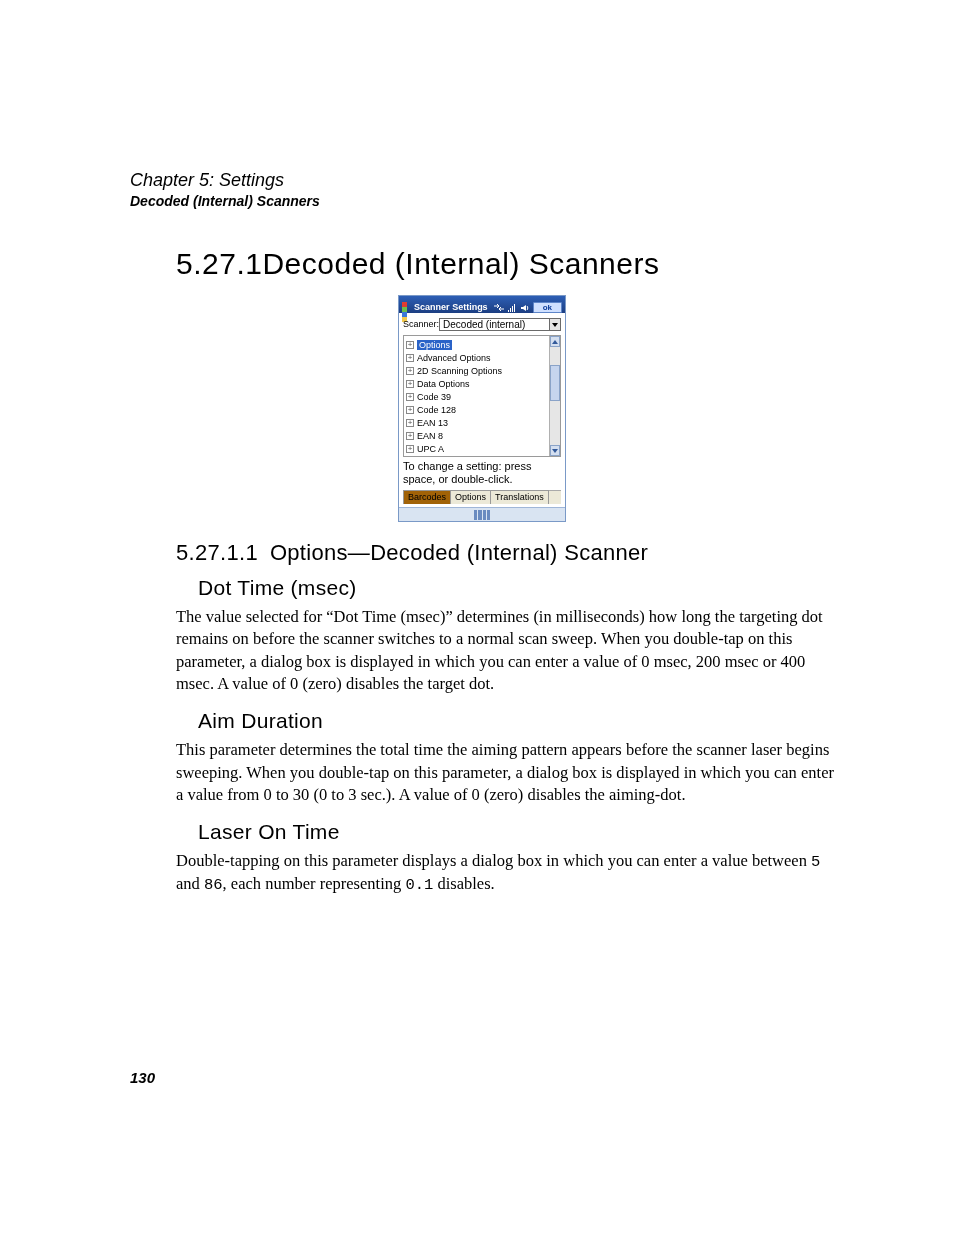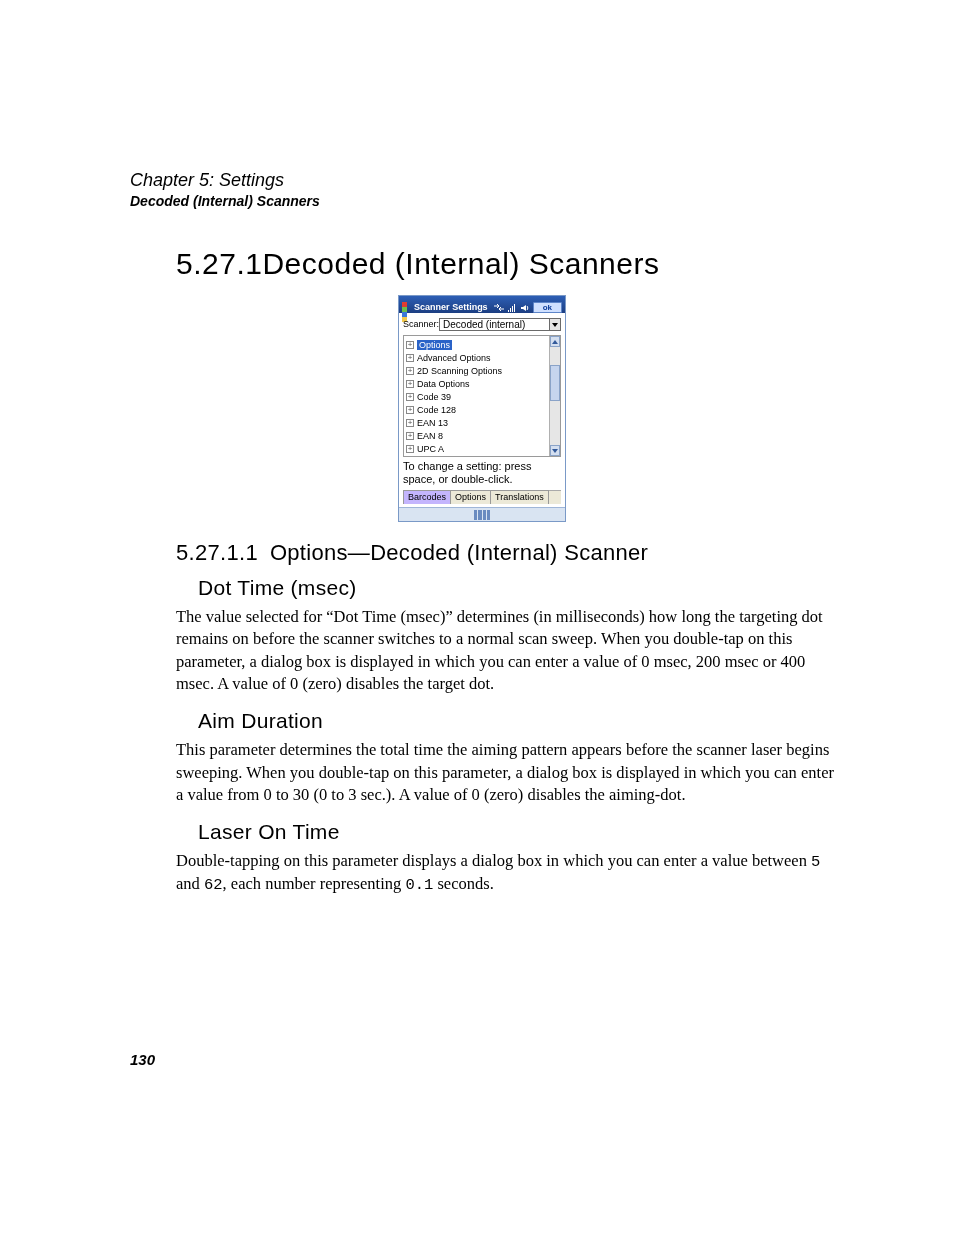--- a/index.html
+++ b/index.html
@@ -33,33 +33,33 @@
   .tree-item.selected { }
   .tree-item.selected .lbl { background:#2a63c8; color:#fff; padding:0 2px; }
   .wm-scroll { width:11px; background:#e6e6e6; border-left:1px solid #b0b0b0; display:flex; flex-direction:column; }
   .wm-scroll .btn { height:11px; background:#d4dff0; border:1px solid #8aa3c8; display:flex; align-items:center; justify-content:center; }
   .wm-scroll .btn.up::after { content:""; border-left:3px solid transparent; border-right:3px solid transparent; border-bottom:4px solid #335a9a; }
   .wm-scroll .btn.down::after { content:""; border-left:3px solid transparent; border-right:3px solid transparent; border-top:4px solid #335a9a; }
   .wm-scroll .track { flex:1; position:relative; }
   .wm-scroll .thumb { position:absolute; left:0; right:0; top:18px; height:36px; background:#c6d5ee; border:1px solid #8aa3c8; }
   .wm-hint { font-size:11px; padding:3px 0 4px 0; }
   .wm-tabs { display:flex; border-top:1px solid #aaa; background:#ece9d8; }
-  .wm-tab { font-size:9px; padding:1px 4px; border:1px solid #999; border-bottom:none; margin-top:-1px; margin-right:-1px; background:#c4b5fd; }
+  .wm-tab { font-size:9px; padding:1px 4px; border:1px solid #999; border-bottom:none; margin-top:-1px; margin-right:-1px; background:#a16207; }
   .wm-tab.inactive { background:#ece9d8; }
   .wm-kbd { height:14px; background:#d9e4f2; border-top:1px solid #9fb6d8; display:flex; align-items:center; justify-content:center; }
   .wm-kbd .kb { width:16px; height:10px; display:flex; gap:1px; }
   .wm-kbd .kb span { flex:1; background:#6a8bc0; }
 
   .h-sub { font-family: "Arial Narrow", Arial, sans-serif; font-stretch: condensed; font-weight:400; font-size:22px; margin: 6px 0 10px 46px; letter-spacing:0.3px; }
   .h-sub .num { display:inline-block; margin-right: 12px; }
   .h-para { font-family: "Arial Narrow", Arial, sans-serif; font-stretch: condensed; font-weight:400; font-size:21px; margin: 2px 0 6px 68px; letter-spacing:0.3px; }
   .body-p { font-family: "Times New Roman", Times, serif; font-size:16.5px; line-height:1.35; margin: 0 0 14px 46px; }
   .mono { font-family: "Courier New", monospace; font-size:15.5px; }
 
-  .footer { position:absolute; left:130px; right:107px; bottom:167px; display:flex; align-items:baseline; gap:14px; }
+  .footer { position:absolute; left:130px; right:107px; bottom:149px; display:flex; align-items:baseline; gap:14px; }
   .footer .pg { font-family: Arial, Helvetica, sans-serif; font-weight:bold; font-style: italic; font-size:15px; }
   .footer .ft { font-family: Arial, Helvetica, sans-serif; font-style: italic; font-size: 13.5px; }
 </style>
 </head>
 <body>
 
 <div class="page">
   <div class="chapter-line">Chapter 5:  Settings</div>
   <div class="section-line">Decoded (Internal) Scanners</div>
 
@@ -175,19 +175,19 @@
   </h3>
 
   <h4 class="h-para">Dot Time (msec)</h4>
   <p class="body-p">The value selected for “Dot Time (msec)” determines (in milliseconds) how long the targeting dot remains on before the scanner switches to a normal scan sweep. When you double-tap on this parameter, a dialog box is displayed in which you can enter a value of 0 msec, 200 msec or 400 msec. A value of 0 (zero) disables the target dot.</p>
 
   <h4 class="h-para">Aim Duration</h4>
   <p class="body-p">This parameter determines the total time the aiming pattern appears before the scanner laser begins sweeping. When you double-tap on this parameter, a dialog box is displayed in which you can enter a value from 0 to 30 (0 to 3 sec.). A value of 0 (zero) disables the aiming-dot.</p>
 
   <h4 class="h-para">Laser On Time</h4>
   <p class="body-p">
-    <span>Double-tapping on this parameter displays a dialog box in which you can enter a value between </span><span class="mono">5</span><span> and </span><span class="mono">62</span><span>, each number representing </span><span class="mono">0.1</span><span> seconds.</span>
+    <span>Double-tapping on this parameter displays a dialog box in which you can enter a value between </span><span class="mono">5</span><span> and </span><span class="mono">86</span><span>, each number representing </span><span class="mono">0.1</span><span> disables.</span>
   </p>
 </div>
 
 <div class="footer">
   <span class="pg">130</span>
 </div>
 
 </body></html>

